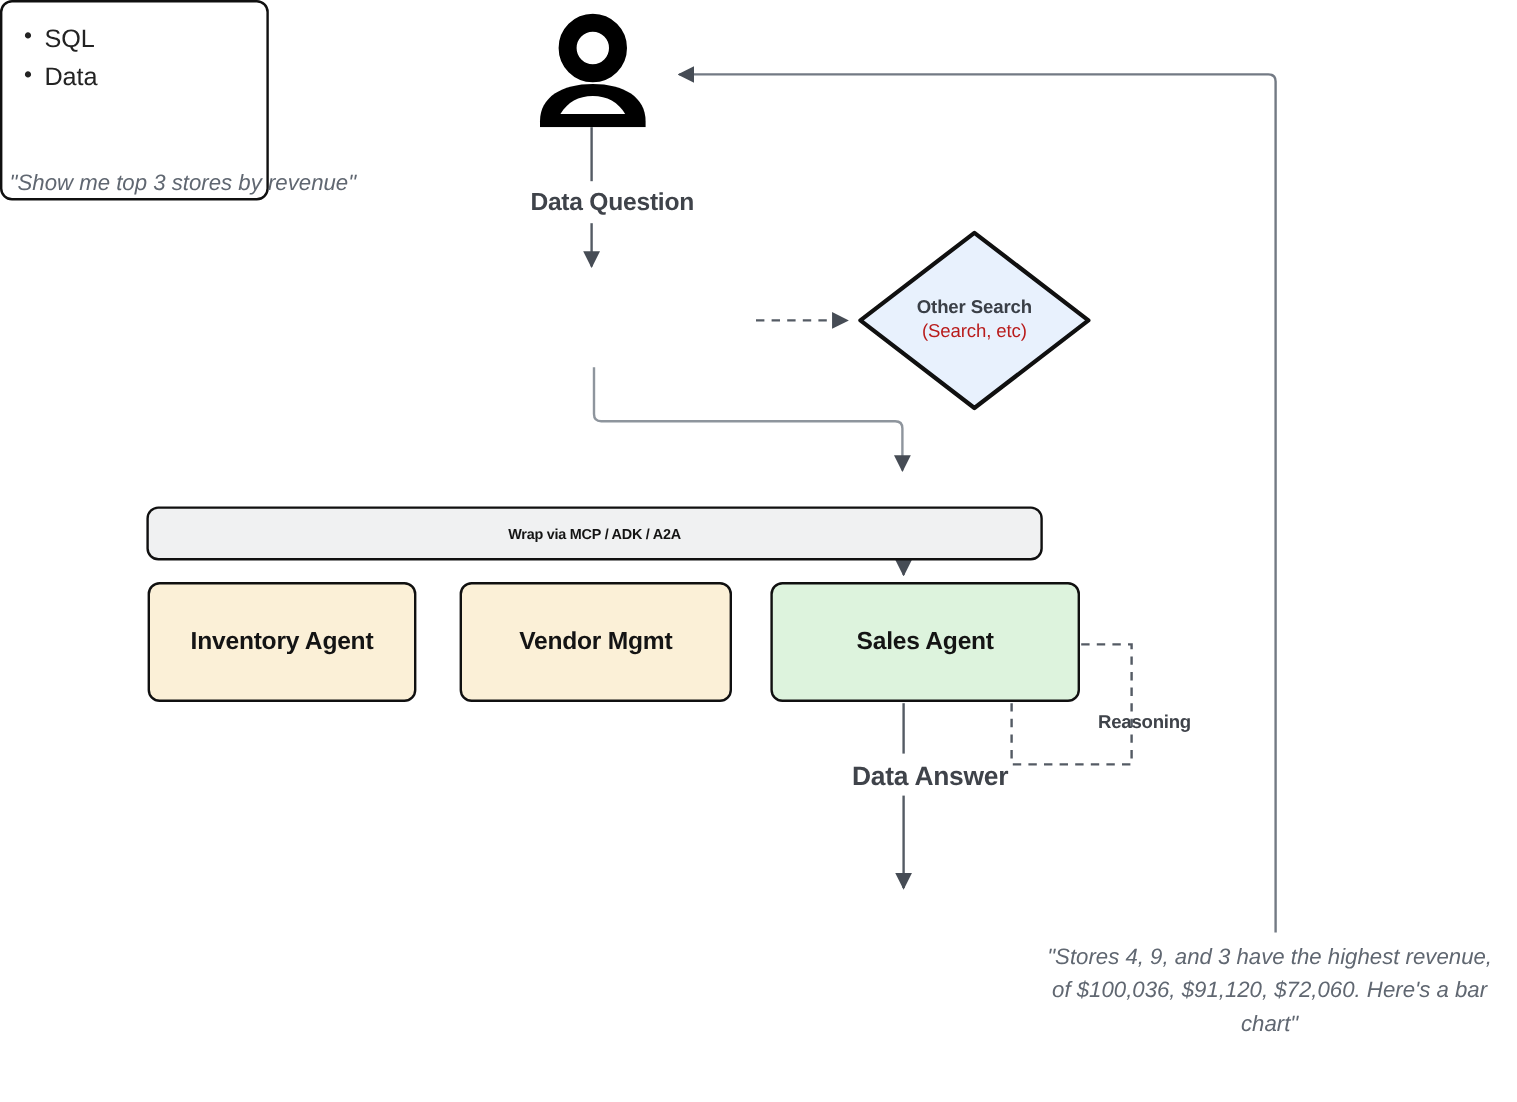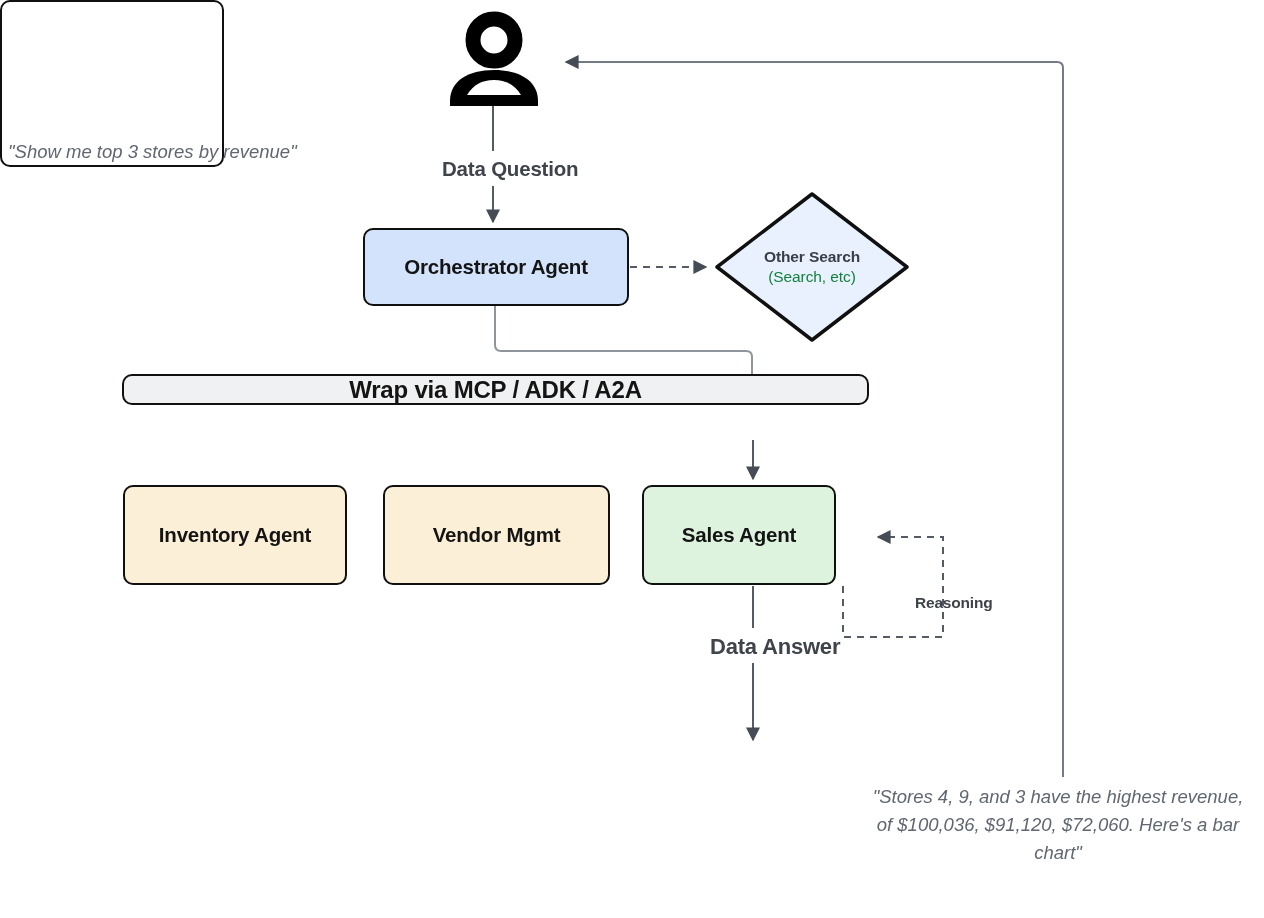--- a/index.html
+++ b/index.html
@@ -47,41 +47,41 @@
   }
 
   .box-orchestrator {
     left: 363px; top: 228px;
     width: 266px; height: 78px;
     background: #d3e3fb;
     font-size: 20.5px;
   }
 
   .box-mcp {
-    left: 122px; top: 374px;
-    width: 747px; height: 31px;
+    left: 122px; top: 422px;
+    width: 747px; height: 45px;
     background: #f0f1f2;
-    font-size: 24px;
+    font-size: 12px;
   }
 
   .box-inventory {
     left: 123px; top: 485px;
     width: 224px; height: 100px;
     background: #fbf0d7;
     font-size: 20.5px;
   }
   .box-vendor {
     left: 383px; top: 485px;
     width: 227px; height: 100px;
     background: #fbf0d7;
     font-size: 20.5px;
   }
   .box-sales {
     left: 642px; top: 485px;
-    width: 194px; height: 100px;
+    width: 258px; height: 100px;
     background: #ddf3dd;
     font-size: 20.5px;
   }
 
   
   .box-output {
     left: 642px; top: 746px;
     width: 220px; height: 163px;
     background: #ffffff;
     border: 2.5px solid #101010;
@@ -133,21 +133,21 @@
   }
   .diamond-title {
     font-size: 15.5px;
     font-weight: bold;
     color: #3a3f47;
     letter-spacing: -0.1px;
   }
   .diamond-sub {
     font-size: 15.5px;
     font-weight: normal;
-    color: #15803d;
+    color: #b91c1c;
     letter-spacing: -0.1px;
   }
 
   
   .person {
     position: absolute;
     left: 446px; top: 11px;
     width: 96px; height: 95px;
   }
 
@@ -246,38 +246,39 @@
       <path d="M 21 84 C 27 74 36 69 48 69 C 60 69 69 74 75 84 Z" fill="#ffffff"></path>
     </svg>
   </div>
 
   <div class="quote quote-user">"Show me top 3 stores by revenue"</div>
 
   <div class="edge-label lbl-data-question">Data Question</div>
   <div class="edge-label lbl-data-answer">Data Answer</div>
   <div class="edge-label lbl-reasoning">Reasoning</div>
 
-  <div class="node box box-orchestrator">Orchestrator Agent</div>
 
   <div class="diamond-wrap">
     <svg viewBox="0 0 202 158" width="202" height="158" xmlns="http://www.w3.org/2000/svg">
       <path d="M 101 6 L 196 79 L 101 152 L 6 79 Z" fill="#e8f1fd" stroke="#101010" stroke-width="3.5" stroke-linejoin="round"></path>
     </svg>
     <div class="diamond-label">
       <span class="diamond-title">Other Search</span>
       <span class="diamond-sub">(Search, etc)</span>
     </div>
   </div>
 
   <div class="node box box-mcp">Wrap via MCP / ADK / A2A</div>
 
   <div class="node box box-inventory">Inventory Agent</div>
   <div class="node box box-vendor">Vendor Mgmt</div>
   <div class="node box box-sales">Sales Agent</div>
 
   <div class="box-output">
     <ul class="out-list">
+      <li>SQL</li>
+      <li>Data</li>
     </ul>
   </div>
 
   <div class="quote quote-answer">"Stores 4, 9, and 3 have the highest revenue, of $100,036, $91,120, $72,060. Here's a bar chart"</div>
 
 </div>
 
 </body></html>

